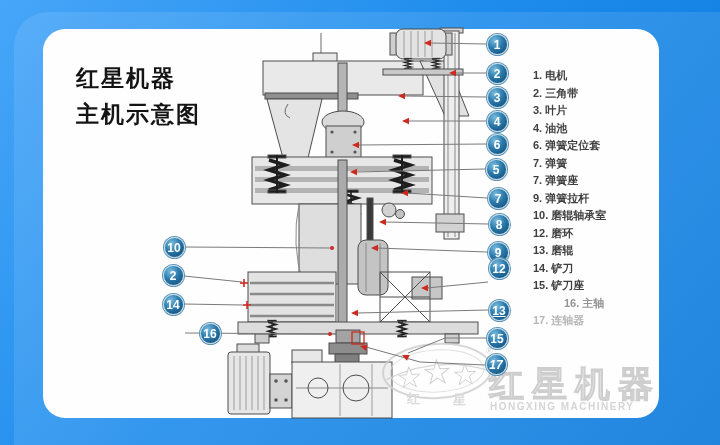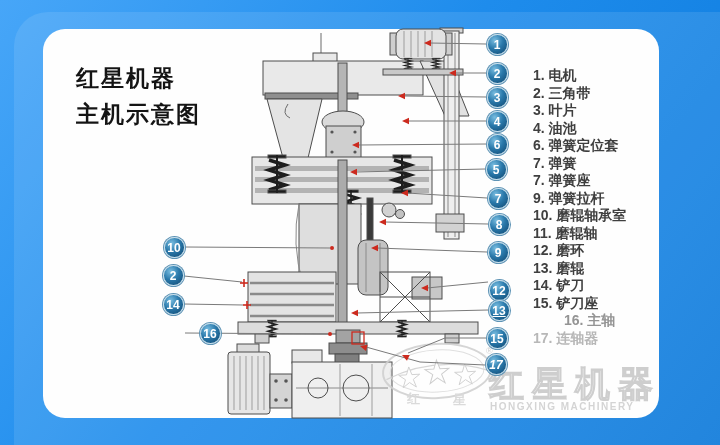--- a/index.html
+++ b/index.html
@@ -15,21 +15,21 @@
   .card{
     position:absolute;left:43px;top:29px;width:616px;height:389px;
     background:#fefefe;border-radius:22px;
   }
   .title{
     position:absolute;left:76px;top:60px;z-index:2;
     font-size:23px;font-weight:900;color:#141414;letter-spacing:2px;line-height:36px;
   }
   .legend{
     position:absolute;left:533px;top:67px;z-index:2;margin:0;padding:0;list-style:none;
-    font-size:14px;font-weight:700;color:#3f3f3f;line-height:17.5px;white-space:nowrap;
+    font-size:11px;font-weight:700;color:#3f3f3f;line-height:17.5px;white-space:nowrap;
   }
   .legend li{margin:0;padding:0;}
   .legend li.fade-1{color:#949494;margin-left:31px;}
   .legend li.fade-2{color:#b7b7b7;}
   .overlay-svg{position:absolute;left:0;top:0;z-index:3;pointer-events:none;}
   .callout{
     position:absolute;z-index:4;width:21px;height:21px;border-radius:50%;
     background:radial-gradient(circle at 35% 28%,#79bde0 0%,#2a79ab 45%,#0e456e 100%);
     color:#fff;font-size:12px;font-weight:700;line-height:21px;text-align:center;
     border:1.5px solid #b9d7e7;box-shadow:0 0 0 1px #5e93b5;box-sizing:border-box;
@@ -49,21 +49,20 @@
 <ol class="legend">
     <li>1. 电机</li>
     <li>2. 三角带</li>
     <li>3. 叶片</li>
     <li>4. 油池</li>
     <li>6. 弹簧定位套</li>
     <li>7. 弹簧</li>
     <li>7. 弹簧座</li>
     <li>9. 弹簧拉杆</li>
     <li>10. 磨辊轴承室</li>
-    <li>11. 磨辊轴</li>
     <li>12. 磨环</li>
     <li>13. 磨辊</li>
     <li>14. 铲刀</li>
     <li>15. 铲刀座</li>
     <li class="fade-1">16. 主轴</li>
     <li class="fade-2">17. 连轴器</li>
   </ol>
 
 <svg class="overlay-svg" width="720" height="445" viewBox="0 0 720 445">
   <defs>
@@ -245,21 +244,21 @@
 <div id="callout-layer">
     <div class="callout" style="left: 486.5px; top: 33.5px;">1</div>
     <div class="callout" style="left: 486.5px; top: 62.5px;">2</div>
     <div class="callout" style="left: 486.5px; top: 86.5px;">3</div>
     <div class="callout" style="left: 486.5px; top: 110.5px;">4</div>
     <div class="callout" style="left: 486.5px; top: 133.5px;">6</div>
     <div class="callout" style="left: 485.5px; top: 158.5px;">5</div>
     <div class="callout" style="left: 487.5px; top: 187.5px;">7</div>
     <div class="callout" style="left: 488.5px; top: 213.5px;">8</div>
     <div class="callout" style="left: 487.5px; top: 241.5px;">9</div>
-    <div class="callout" style="left: 488.5px; top: 280px;">12</div>
+    <div class="callout" style="left: 488.5px; top: 258px;">12</div>
     <div class="callout" style="left: 488.5px; top: 299.5px; text-decoration: underline;">13</div>
     <div class="callout" style="left: 486.5px; top: 327.5px;">15</div>
     <div class="callout" style="left: 485.5px; top: 354px; font-style: italic;">17</div>
     <div class="callout" style="left: 163.5px; top: 236.5px;">10</div>
     <div class="callout" style="left: 162.5px; top: 264.5px;">2</div>
     <div class="callout" style="left: 162.5px; top: 293.5px;">14</div>
     <div class="callout" style="left: 163.5px; top: 322.5px; margin-left: 36px;">16</div>
   </div>
 
 </body></html>

